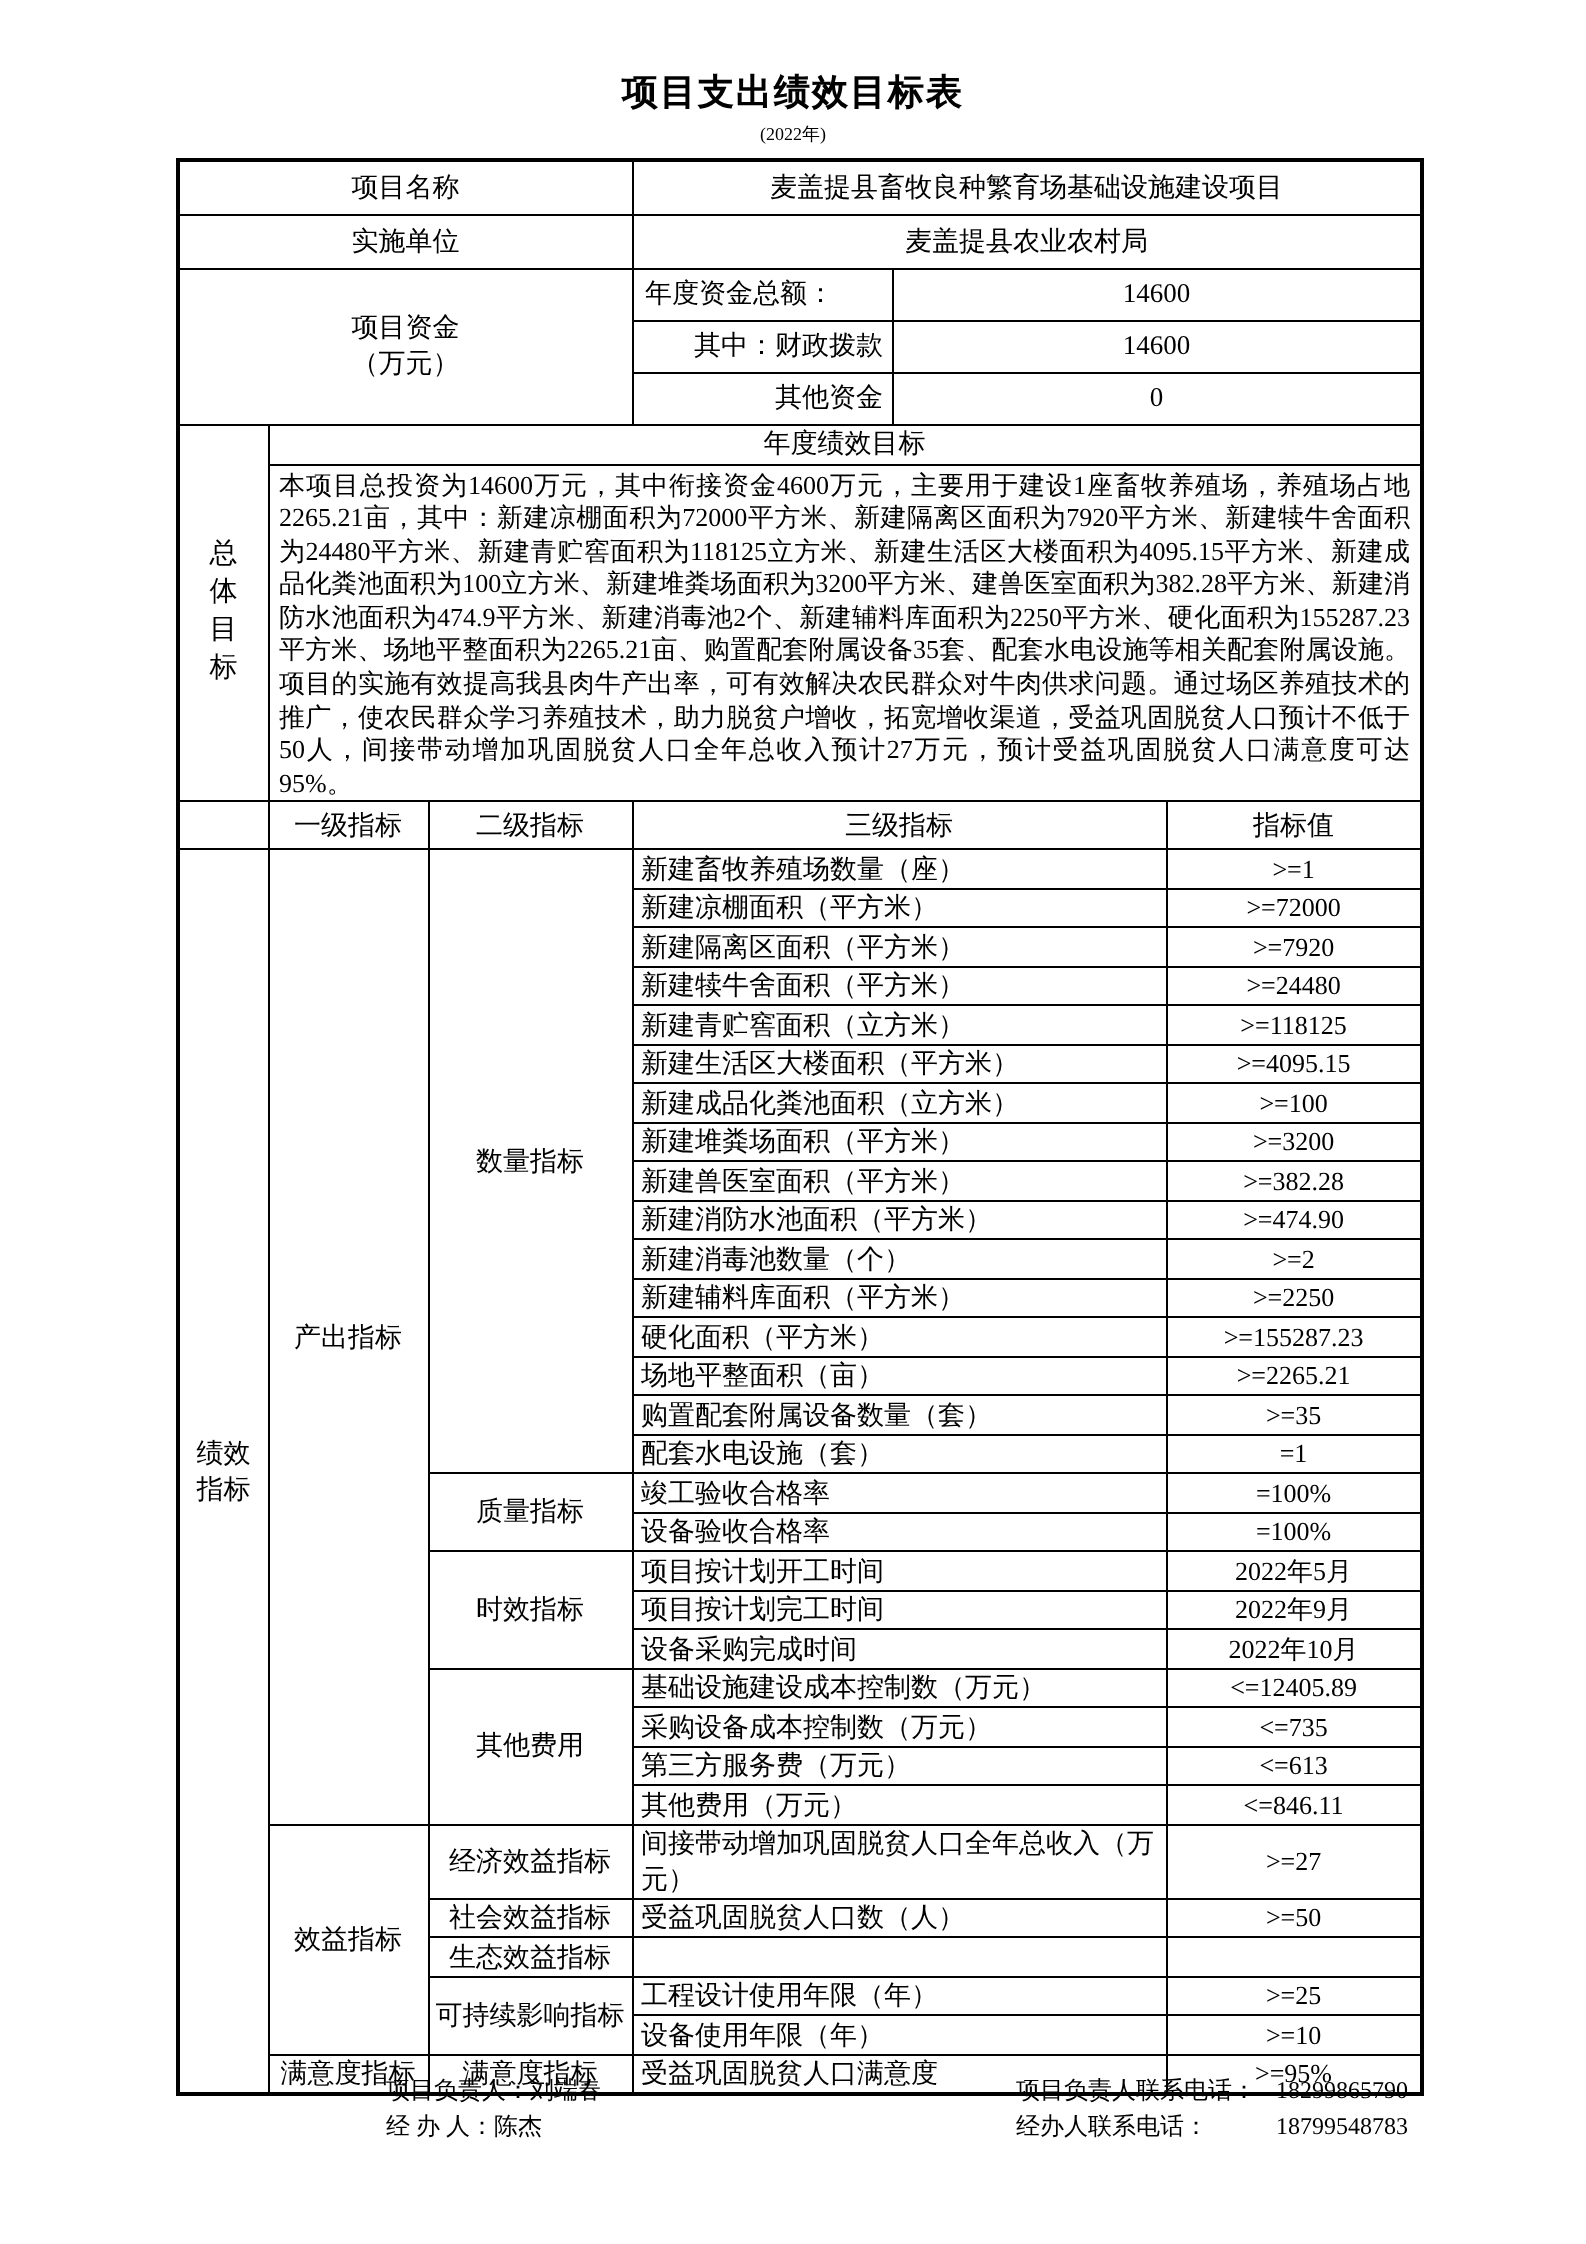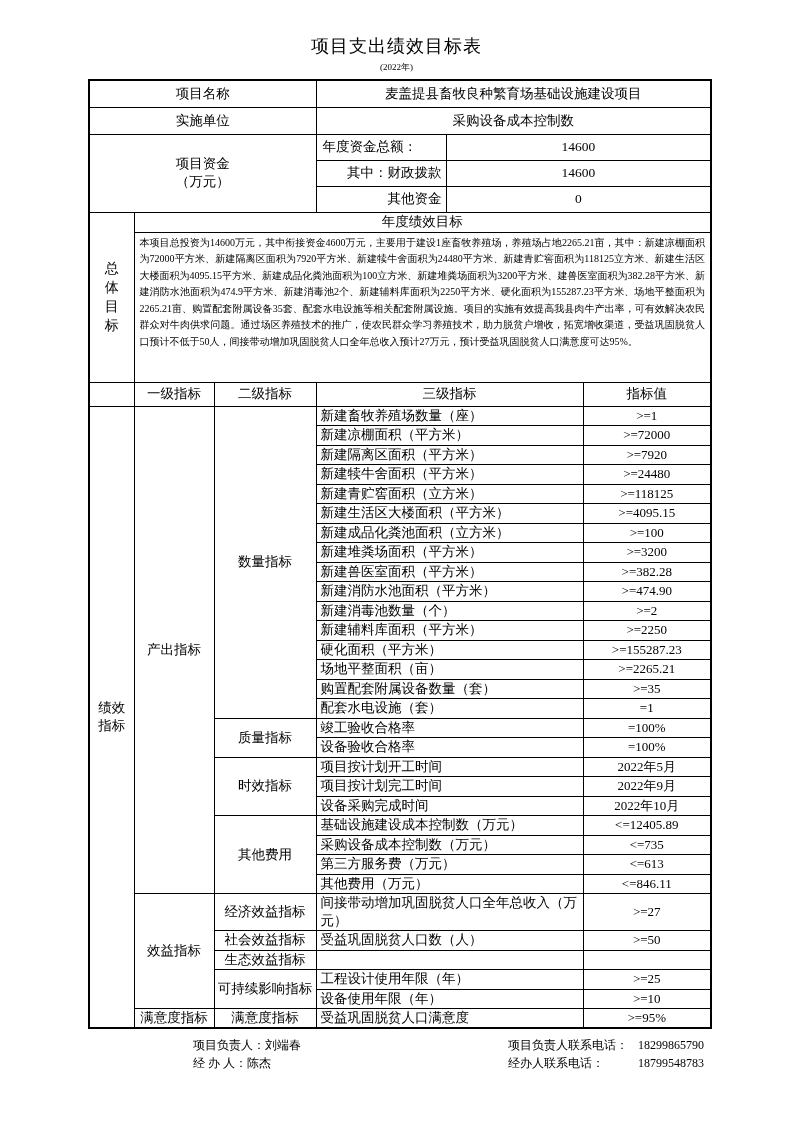--- a/index.html
+++ b/index.html
@@ -6,21 +6,21 @@
   html, body { background: #ffffff; }
   body { font-family: "Liberation Serif", serif; color: #000; }
   .page {
     position: relative;
     width: 793px;
     height: 1122px;
     background: #ffffff;
     overflow: hidden;
   }
   .doc-header { position: absolute; top: 34px; left: 0; width: 793px; text-align: center; }
-  .doc-title { font-size: 18px; font-weight: normal; letter-spacing: 1px; }
+  .doc-title { font-size: 18px; font-weight: bold; letter-spacing: 1px; }
   .doc-subtitle { font-size: 9px; margin-top: 3px; }
 
   table.main {
     position: absolute;
     left: 88px;
     top: 79px;
     width: 622px;
     border-collapse: collapse;
     table-layout: fixed;
     border: 2px solid #000;
@@ -42,21 +42,21 @@
   tr.fund-row { height: 26px; }
   tr.goal-header-row { height: 20px; }
   tr.goal-text-row { height: 150px; }
   tr.ind-header-row { height: 24px; }
   tr.ind-row { height: 19.5px; }
 
   .pre { white-space: pre-line; }
   .goal-text {
     vertical-align: top;
     text-align: justify;
-    font-size: 10px;
+    font-size: 13px;
     line-height: 16.6px;
     padding: 2px 5px 0 5px;
   }
   .v-text {
     width: 1.1em;
     margin: 0 auto;
     word-break: break-all;
     line-height: 19px;
     text-align: center;
     font-size: 14px;
@@ -105,21 +105,21 @@
     </colgroup>
 
     <tbody>
         <tr class="info-row">
       <td colspan="3" class="c">项目名称</td>
       <td colspan="3" class="c">麦盖提县畜牧良种繁育场基础设施建设项目</td>
     </tr>
 
     <tr class="info-row">
       <td colspan="3" class="c">实施单位</td>
-      <td colspan="3" class="c">采购设备成本控制数</td>
+      <td colspan="3" class="c">麦盖提县农业农村局</td>
     </tr>
 
     <tr class="fund-row">
       <td colspan="3" rowspan="3" class="c pre">项目资金
 （万元）</td>
       <td class="lft">年度资金总额：</td>
       <td colspan="2" class="c">14600</td>
     </tr>
     <tr class="fund-row">
       <td class="r">其中：财政拨款</td>

